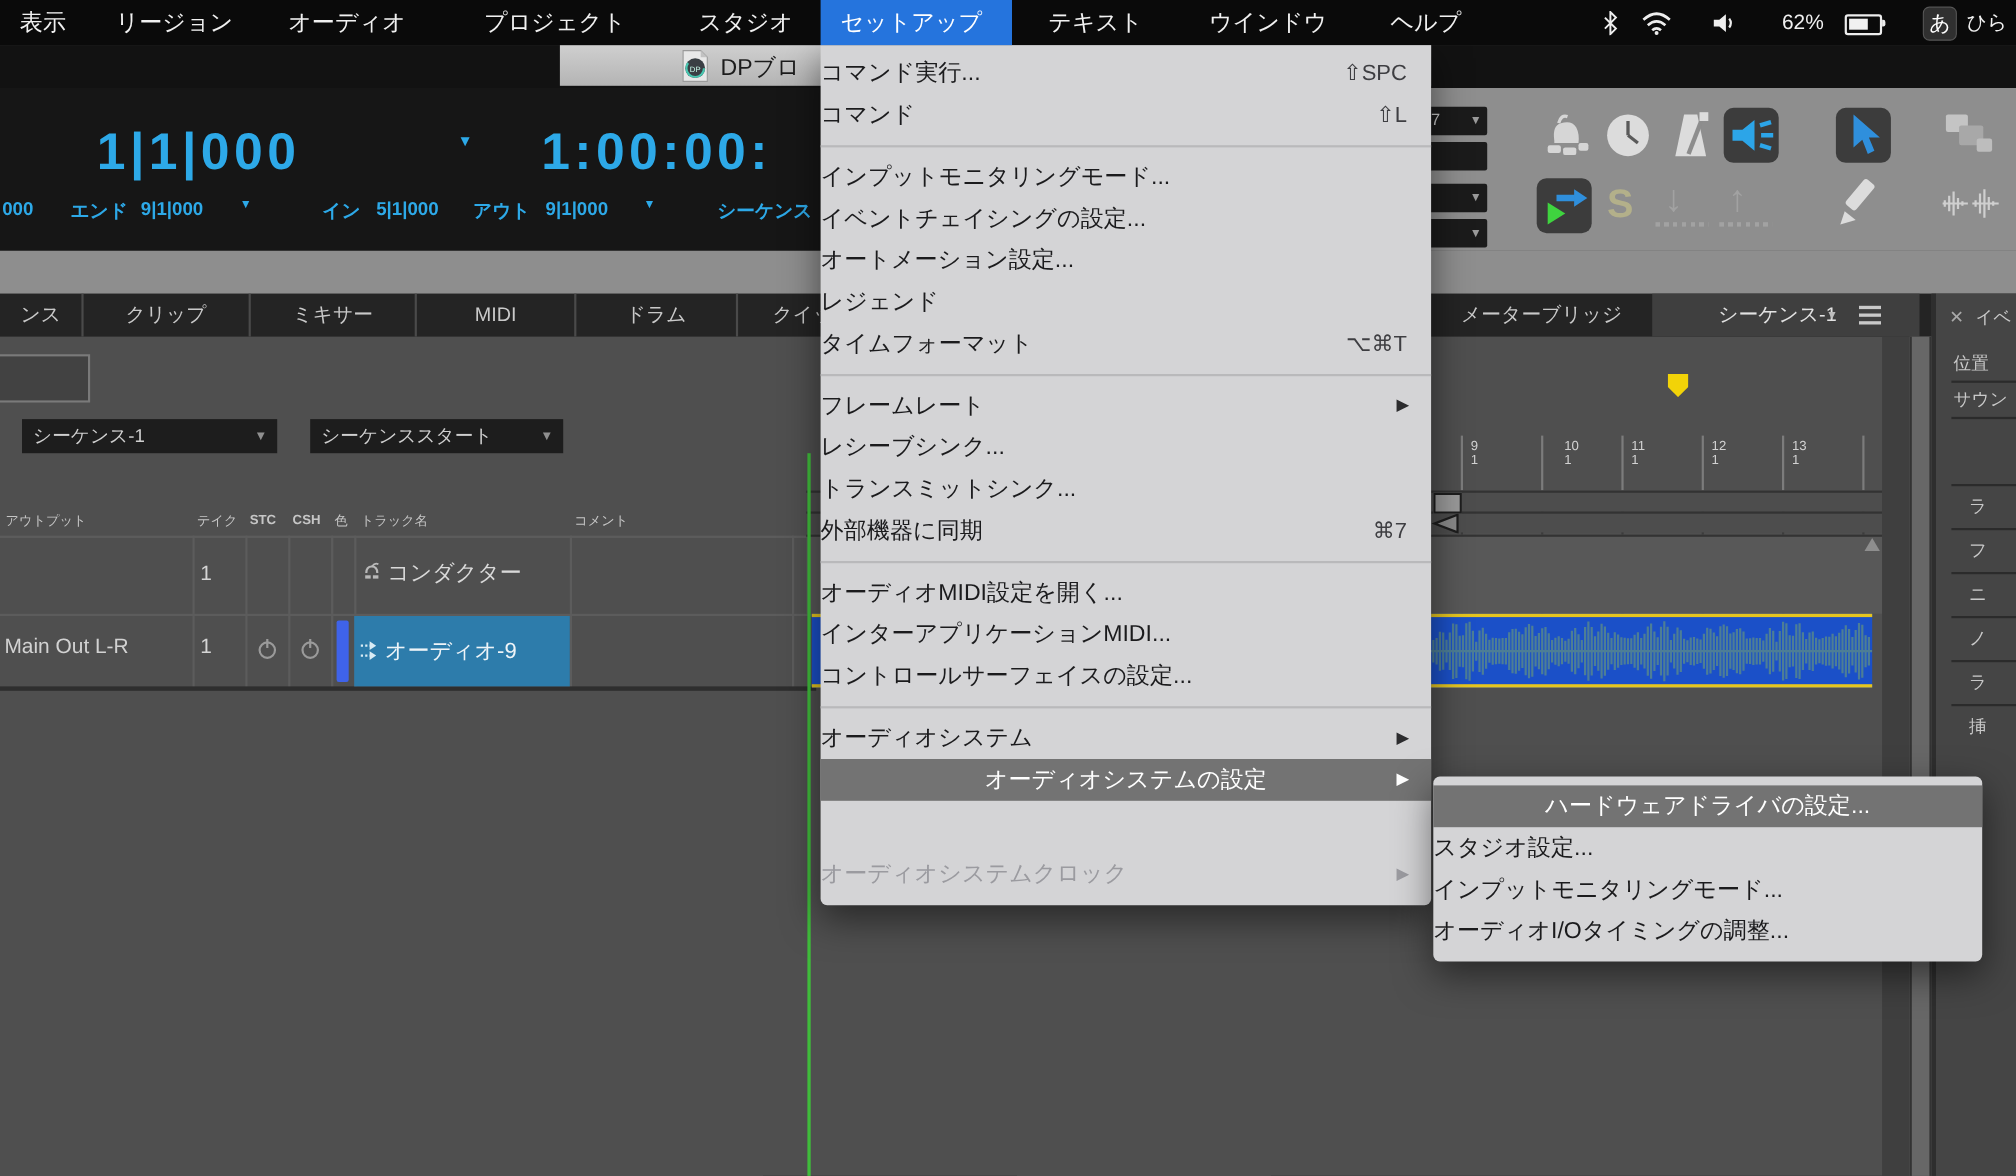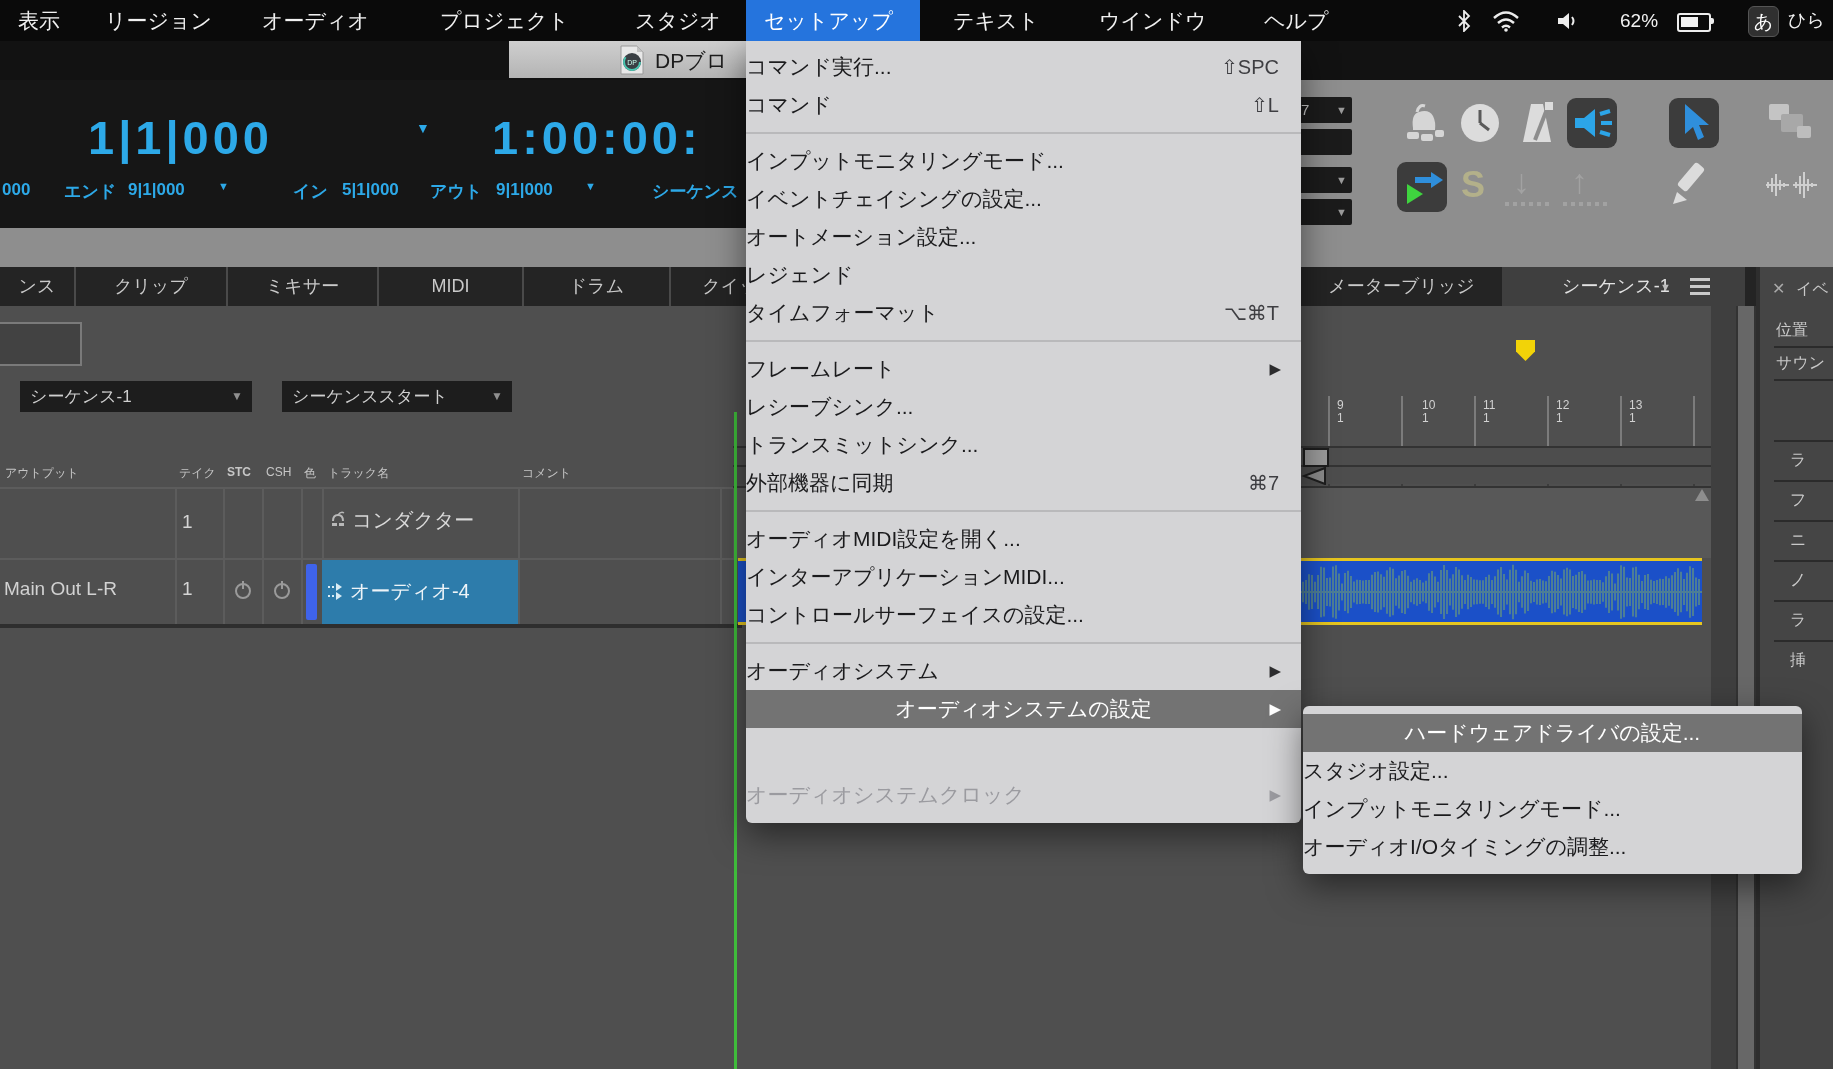--- a/index.html
+++ b/index.html
@@ -221,21 +221,21 @@
   </div>
   <div class="selbox" style="left:282px;width:230px">
     <span style="padding-left:10px">シーケンススタート</span>
     <span class="sa">▼</span>
   </div>
 
   <div id="tbl">
     <div class="colhdr" style="left:5px">アウトプット</div>
     <div class="colhdr" style="left:179px">テイク</div>
     <div class="colhdr" style="left:227px;font-weight:bold">STC</div>
-    <div class="colhdr" style="left:266px;font-weight:normal">CSH</div>
+    <div class="colhdr" style="left:266px;font-weight:bold">CSH</div>
     <div class="colhdr" style="left:304px">色</div>
     <div class="colhdr" style="left:328px">トラック名</div>
     <div class="colhdr" style="left:522px">コメント</div>
     <div class="vline" style="left:175px"></div>
       <div class="vline" style="left:223px"></div>
     <div class="vline" style="left:262px"></div>
       <div class="vline" style="left:301px"></div>
     <div class="vline" style="left:322px"></div>
       <div class="vline" style="left:518px"></div>
     <div class="vline" style="left:720px"></div>
@@ -268,21 +268,21 @@
       <div class="abs" style="left:306px;top:101px;width:11px;height:56px;background:#3f63ea;border-radius:2px"></div>
       <div id="row2name">
         <svg class="abs" style="left:5px;top:22px" width="18" height="20" viewBox="0 0 18 20">
           <g stroke="#d9ecf5" stroke-width="2">
               <line x1="1" y1="5" x2="10" y2="5" stroke-dasharray="2 2"></line>
               <path d="M9 1 l6 4 l-6 4z" fill="#d9ecf5" stroke="none"></path>
           <line x1="1" y1="14" x2="10" y2="14" stroke-dasharray="2 2"></line>
               <path d="M9 10 l6 4 l-6 4z" fill="#d9ecf5" stroke="none"></path>
             </g>
         </svg>
-        <div class="trkname">オーディオ-4</div>
+        <div class="trkname">オーディオ-9</div>
       </div>
     </div>
   </div>
 
   <div id="grid">
       <div class="abs" style="left: 1328px; top: 396px; width: 2px; height: 50px; background: rgb(124, 124, 124);"></div>
       <div class="gridline" style="left: 1328px; top: 446px; height: 112px;"></div>
       <div class="rulnum" style="left: 1337px; top: 399px; white-space: pre;">9
 1</div>
       <div class="abs" style="left: 1401px; top: 396px; width: 2px; height: 50px; background: rgb(124, 124, 124);"></div>

